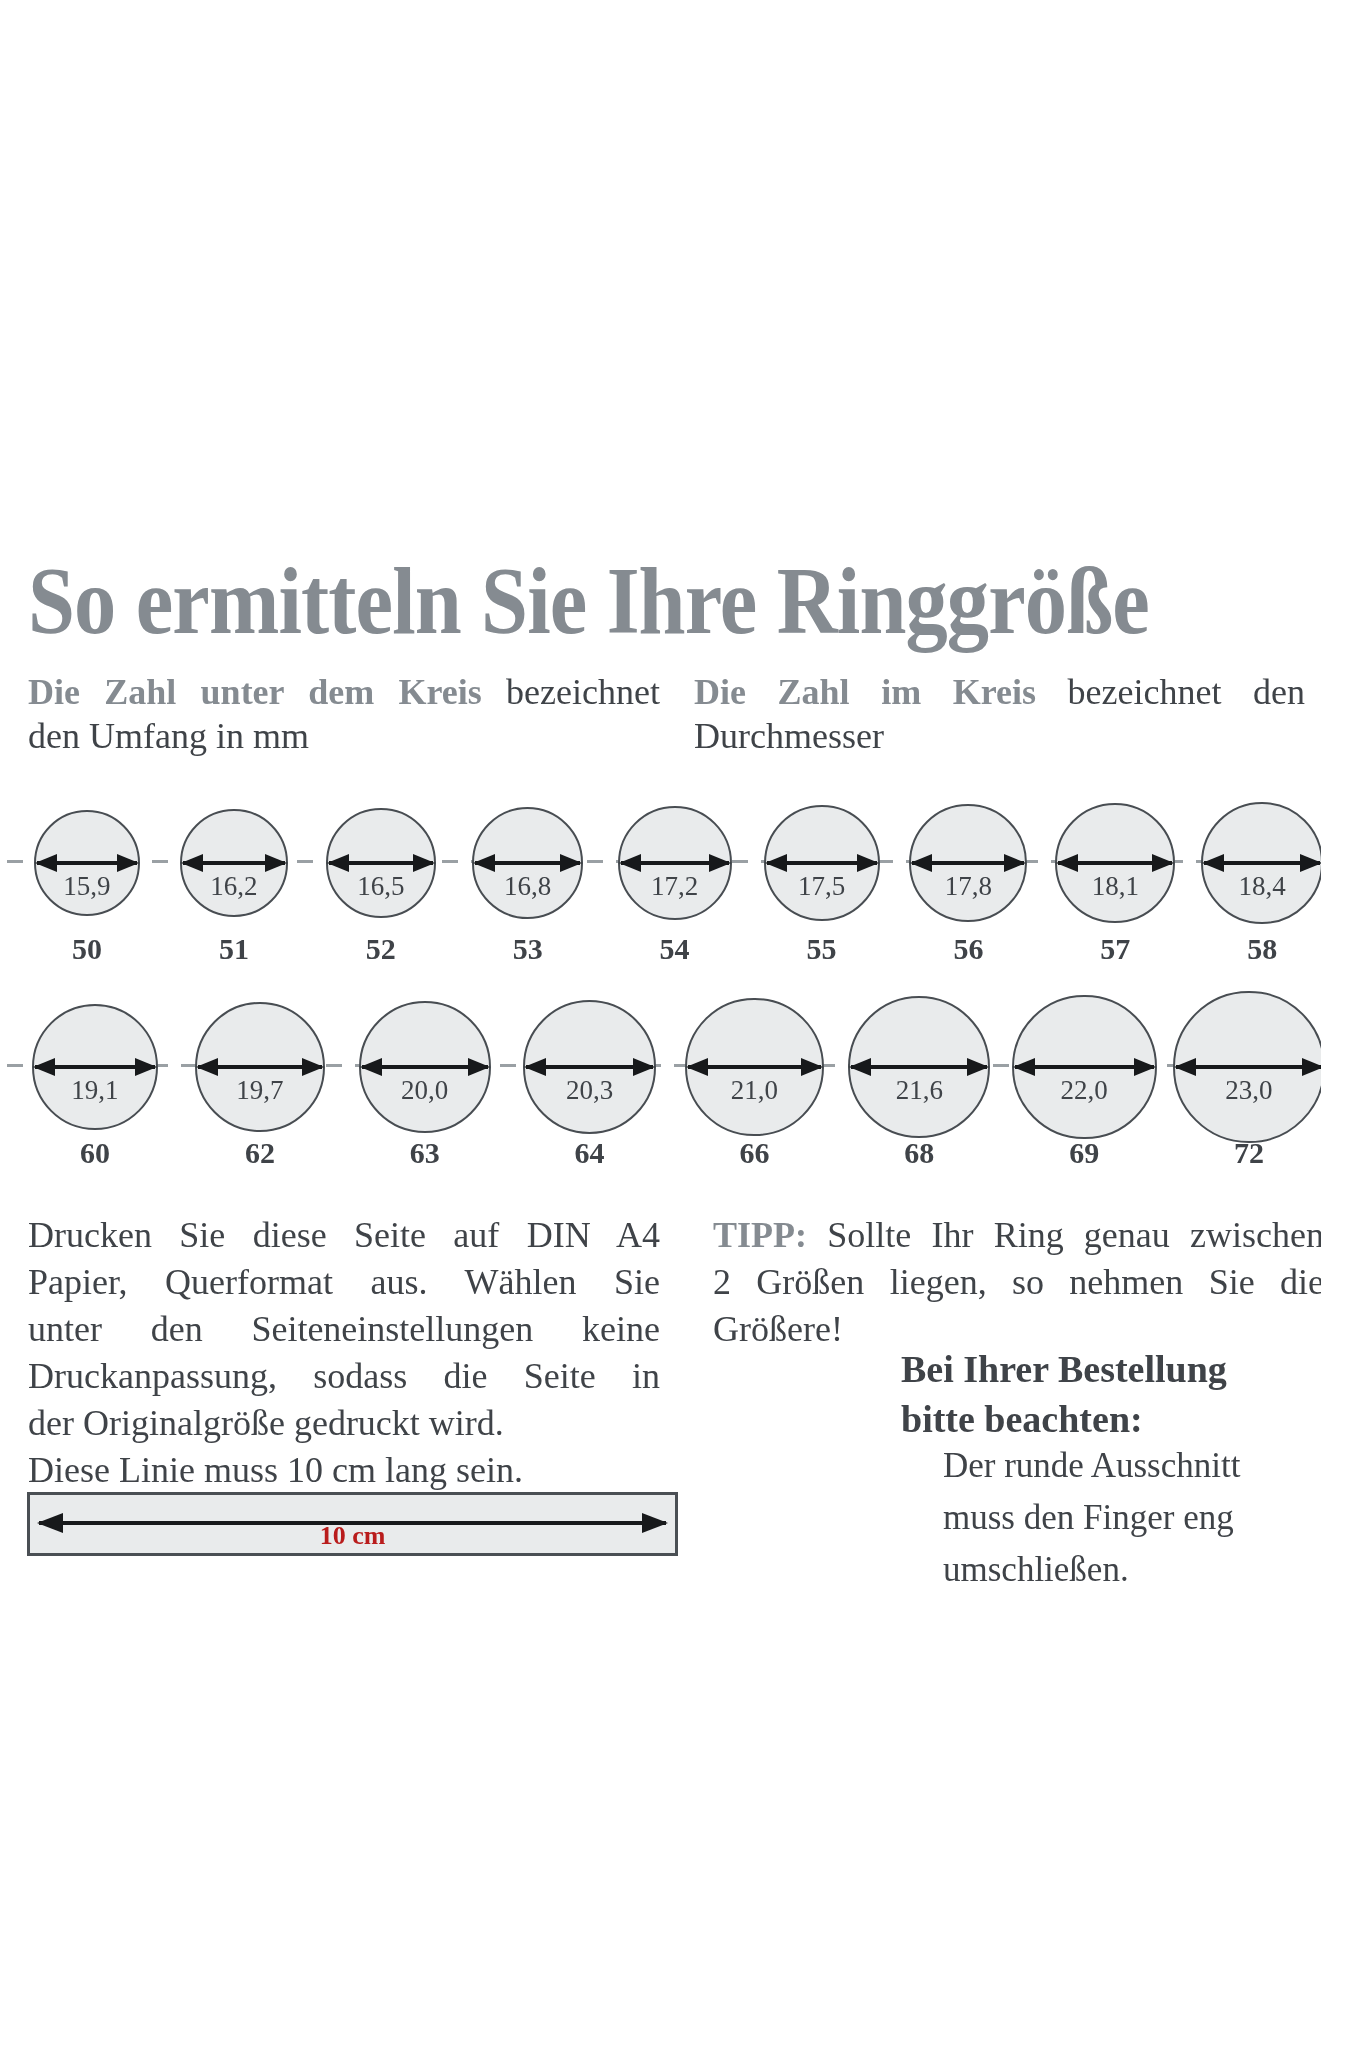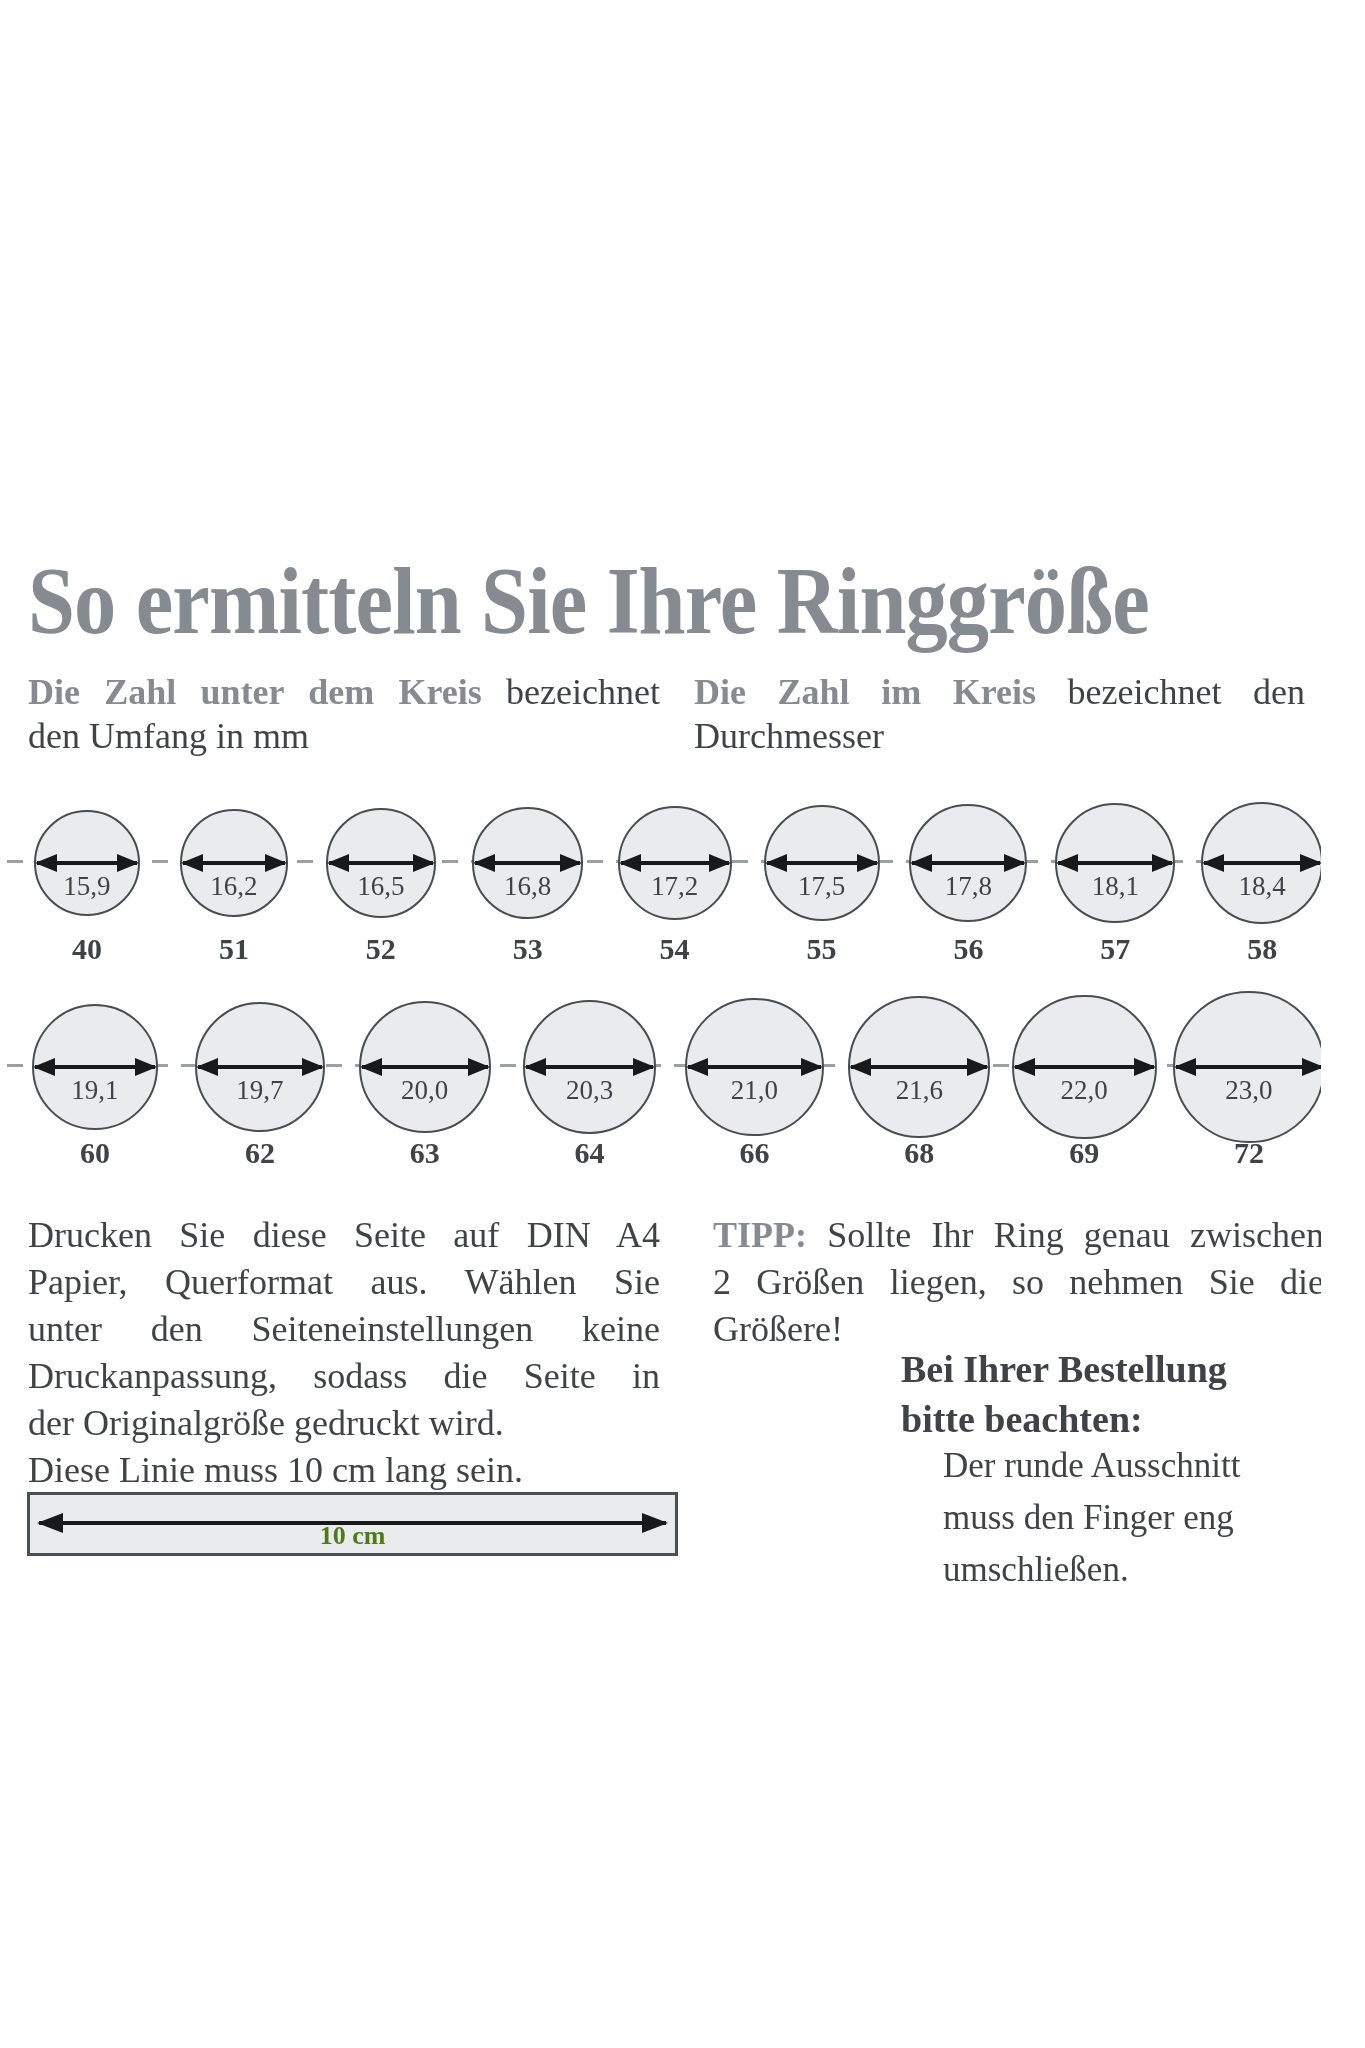--- a/index.html
+++ b/index.html
@@ -42,21 +42,21 @@
 
   
   .ruler{position:absolute;left:27px;top:1492px;width:645px;height:58px;background:#e9ebec;
          border:3px solid #4a4f54;}
   .r-arrow{position:absolute;left:9px;right:9px;top:26px;height:4px;background:#17191b;}
   .r-arrow::before{content:"";position:absolute;left:-2px;top:-8px;width:0;height:0;
        border-top:10px solid transparent;border-bottom:10px solid transparent;border-right:26px solid #17191b;}
   .r-arrow::after{content:"";position:absolute;right:-2px;top:-8px;width:0;height:0;
        border-top:10px solid transparent;border-bottom:10px solid transparent;border-left:26px solid #17191b;}
   .r-label{position:absolute;left:0;right:0;top:26px;text-align:center;
-           font-size:26px;font-weight:bold;color:#4d7c0f;}
+           font-size:26px;font-weight:bold;color:#b91c1c;}
 </style>
 </head>
 <body>
 
 <div class="page">
 
   <div class="title">So ermitteln Sie Ihre Ringgröße</div>
 
   <div class="sub sub-left">
     <div class="just"><span class="lead">Die Zahl unter dem Kreis</span> <span>bezeichnet</span></div>
@@ -69,21 +69,21 @@
   </div>
 
   <div class="dashline" style="top:860px;"></div>
   <div class="dashline" style="top:1064px;"></div>
 
   <div id="circles-host">
       <div class="circle" style="left: 34.1px; top: 810.1px; width: 101.8px; height: 101.8px;">
         <div class="c-arrow"></div>
         <div class="c-diam">15,9</div>
       </div>
-      <div class="c-label" style="left: 42px; top: 932px;">40</div>
+      <div class="c-label" style="left: 42px; top: 932px;">50</div>
       <div class="circle" style="left: 180.1px; top: 809.2px; width: 103.7px; height: 103.7px;">
         <div class="c-arrow"></div>
         <div class="c-diam">16,2</div>
       </div>
       <div class="c-label" style="left: 188.9px; top: 932px;">51</div>
       <div class="circle" style="left: 326px; top: 808.2px; width: 105.6px; height: 105.6px;">
         <div class="c-arrow"></div>
         <div class="c-diam">16,5</div>
       </div>
       <div class="c-label" style="left: 335.8px; top: 932px;">52</div>

